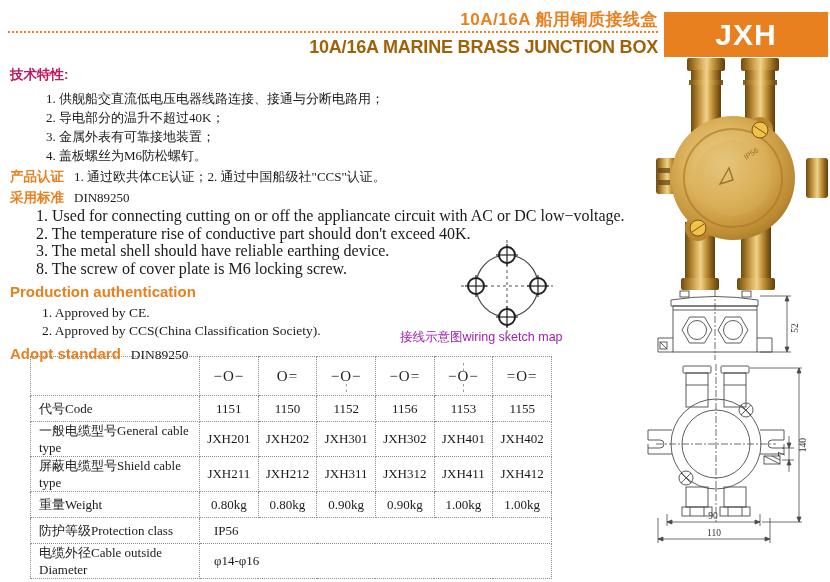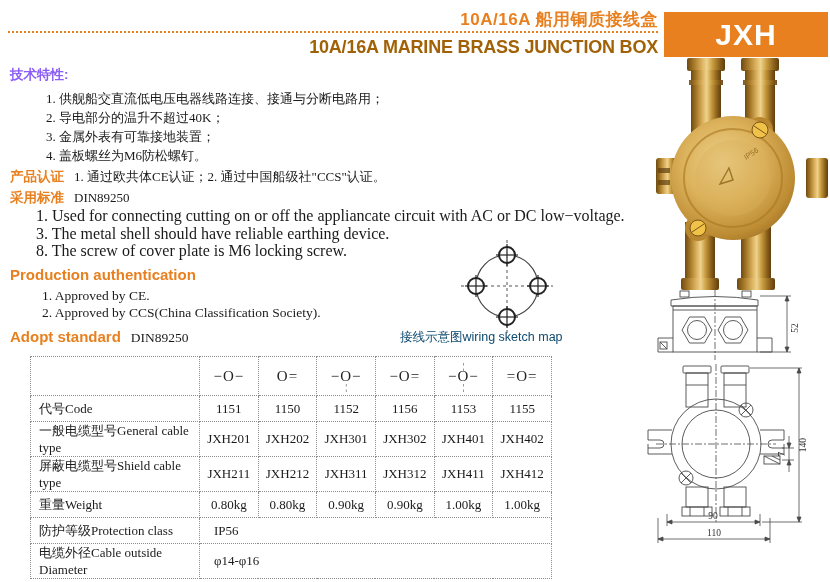--- a/index.html
+++ b/index.html
@@ -22,21 +22,21 @@
     font-weight:bold;font-size:18px;letter-spacing:-.2px;
   }
   .badge{
     top:12px;left:664px;width:164px;height:45px;background:#e8801f;color:#fff;
     font-family:"Liberation Sans",sans-serif;font-weight:bold;font-size:30px;
     display:flex;align-items:center;justify-content:center;letter-spacing:1px;
   }
   
   .copy{top:66px;left:10px;width:620px;}
   .h-zh{
-    margin:0 0 5px 0;color:#8b5cf6;font-family:"Liberation Sans",sans-serif;
+    margin:0 0 5px 0;color:#be185d;font-family:"Liberation Sans",sans-serif;
     font-weight:bold;font-size:13.5px;
   }
   .zh-item{margin:0 0 0 36px;font-size:13px;line-height:19px;}
   .inline-row{margin:2px 0 0 0;font-size:13px;line-height:19px;}
   .inline-row .lbl{
     color:#e8801f;font-family:"Liberation Sans",sans-serif;font-weight:bold;
     font-size:13.5px;margin-right:10px;
   }
   .h-en{
     margin:6px 0 4px 0;color:#e8801f;font-family:"Liberation Sans",sans-serif;
@@ -45,21 +45,21 @@
   .en-item{margin:0 0 0 26px;font-size:16px;line-height:17.5px;}
   .auth-item{margin:0 0 0 32px;font-size:13.5px;line-height:17.5px;}
   .h-en .std-val{
     color:#1a1a1a;font-family:"Liberation Serif",serif;font-weight:normal;
     font-size:13.5px;margin-left:10px;
   }
   
   .wiring{top:236px;left:425px;}
   .wiring-caption{
     top:329px;left:400px;font-family:"Liberation Sans",sans-serif;
-    font-size:12.5px;color:#0c4a6e;
+    font-size:12.5px;color:#a21caf;
   }
   
   table.spec{
     top:356px;left:30px;position:absolute;border-collapse:collapse;
     width:522px;table-layout:fixed;
   }
   table.spec td{
     border:1px dotted #8d8d8d;font-size:13px;padding:0;
     height:25px;text-align:center;vertical-align:middle;
   }
@@ -93,20 +93,21 @@
     <p class="zh-item">2. 导电部分的温升不超过40K；</p>
     <p class="zh-item">3. 金属外表有可靠接地装置；</p>
     <p class="zh-item">4. 盖板螺丝为M6防松螺钉。</p>
     <p class="inline-row">
       <span class="lbl">产品认证</span><span>1. 通过欧共体CE认证；2. 通过中国船级社"CCS"认证。</span>
     </p>
     <p class="inline-row">
       <span class="lbl">采用标准</span><span>DIN89250</span>
     </p>
     <p class="en-item">1. Used for connecting cutting on or off the appliancate circuit with AC or DC low−voltage.</p>
+    <p class="en-item">2. The temperature rise of conductive part should don't exceed 40K.</p>
     <p class="en-item">3. The metal shell should have reliable earthing device.</p>
     <p class="en-item">8. The screw of cover plate is M6 locking screw.</p>
     <h3 class="h-en">Production authentication</h3>
     <p class="auth-item">1. Approved by CE.</p>
     <p class="auth-item">2. Approved by CCS(China Classification Society).</p>
     <h3 class="h-en">
       <span>Adopt standard</span><span class="std-val">DIN89250</span>
     </h3>
   </div>
 

